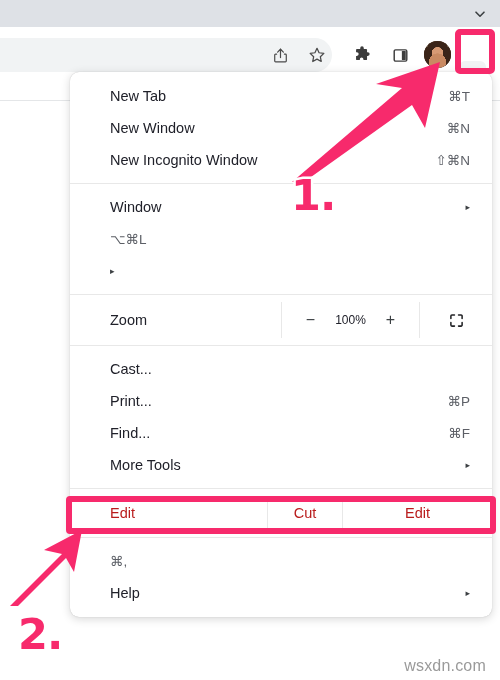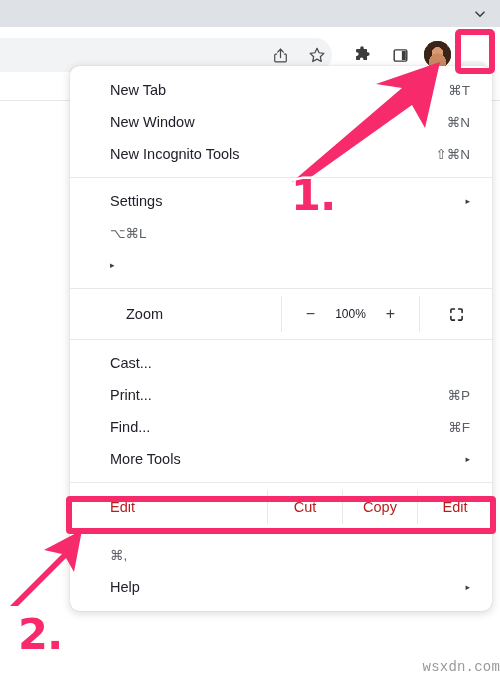--- a/index.html
+++ b/index.html
@@ -111,21 +111,21 @@
     border-radius: 5px;
     box-sizing: border-box;
     pointer-events: none;
   }
 
   
   :root { --pink: #f72a6c; }
 
   .menu {
     position: absolute;
-    left: 70px; top: 66px;
+    left: 70px; top: 72px;
     width: 422px;
     background: #ffffff;
     border-radius: 9px;
     box-shadow: 0 2px 10px rgba(0,0,0,0.16), 0 0 1px rgba(0,0,0,0.25);
     overflow: hidden;
     padding: 8px 0 8px 0;
     box-sizing: border-box;
   }
 
   .mi {
@@ -161,21 +161,21 @@
     position: relative;
     height: 36px;
     display: flex;
     align-items: stretch;
     font-size: 14.5px;
     color: #20212a;
   }
   .zoomrow .zlabel {
     flex: 0 0 211px;
     display: flex; align-items: center;
-    padding-left: 56px;
+    padding-left: 40px;
     box-sizing: border-box;
   }
   .zoomrow .zctrl {
     flex: 0 0 139px;
     display: flex; align-items: center; justify-content: center;
     gap: 20px;
     border-left: 1px solid #e8e8e8;
     border-right: 1px solid #e8e8e8;
     box-sizing: border-box;
   }
@@ -230,23 +230,23 @@
     letter-spacing: -1px;
     -webkit-text-stroke: 5px #ffffff;
     paint-order: stroke fill;
     pointer-events: none;
   }
   #step1 { left: 291px; top: 174px; }
   #step2 { left: 18px;  top: 613px; }
 
   .watermark {
     position: absolute;
-    right: 0; bottom: 5px;
-    font-family: Liberation Mono, monospace;
-    font-size: 14px;
+    right: 14px; bottom: 5px;
+    font-family: Liberation Sans, sans-serif;
+    font-size: 16px;
     color: #9a9a9a;
     letter-spacing: 0.2px;
   }
 </style>
 </head>
 <body>
 
 <div id="screen">
 
   <div class="tabstrip">
@@ -302,28 +302,28 @@
 
     <div class="mi">
       <span class="label">New Tab</span>
       <span class="accel">⌘T</span>
     </div>
     <div class="mi">
       <span class="label">New Window</span>
       <span class="accel">⌘N</span>
     </div>
     <div class="mi">
-      <span class="label">New Incognito Tools</span>
+      <span class="label">New Incognito Window</span>
       <span class="accel">⇧⌘N</span>
     </div>
 
     <div class="sep"></div>
 
     <div class="mi">
-      <span class="label">Settings</span>
+      <span class="label">Window</span>
       <span class="caret">▸</span>
     </div>
     <div class="mi">
       <span class="accel">⌥⌘L</span>
     </div>
     <div class="mi">
       <span class="caret">▸</span>
     </div>
 
     <div class="sep"></div>
@@ -362,21 +362,20 @@
     <div class="mi">
       <span class="label">More Tools</span>
       <span class="caret">▸</span>
     </div>
 
     <div class="sep"></div>
 
     <div class="editrow">
       <div class="ecell e-edit">Edit</div>
       <div class="ecell e-cut">Cut</div>
-      <div class="ecell e-copy">Copy</div>
       <div class="ecell e-paste">Edit</div>
     </div>
 
     <div class="sep"></div>
 
     <div class="mi">
       <span class="accel">⌘,</span>
     </div>
     <div class="mi">
       <span class="label">Help</span>

